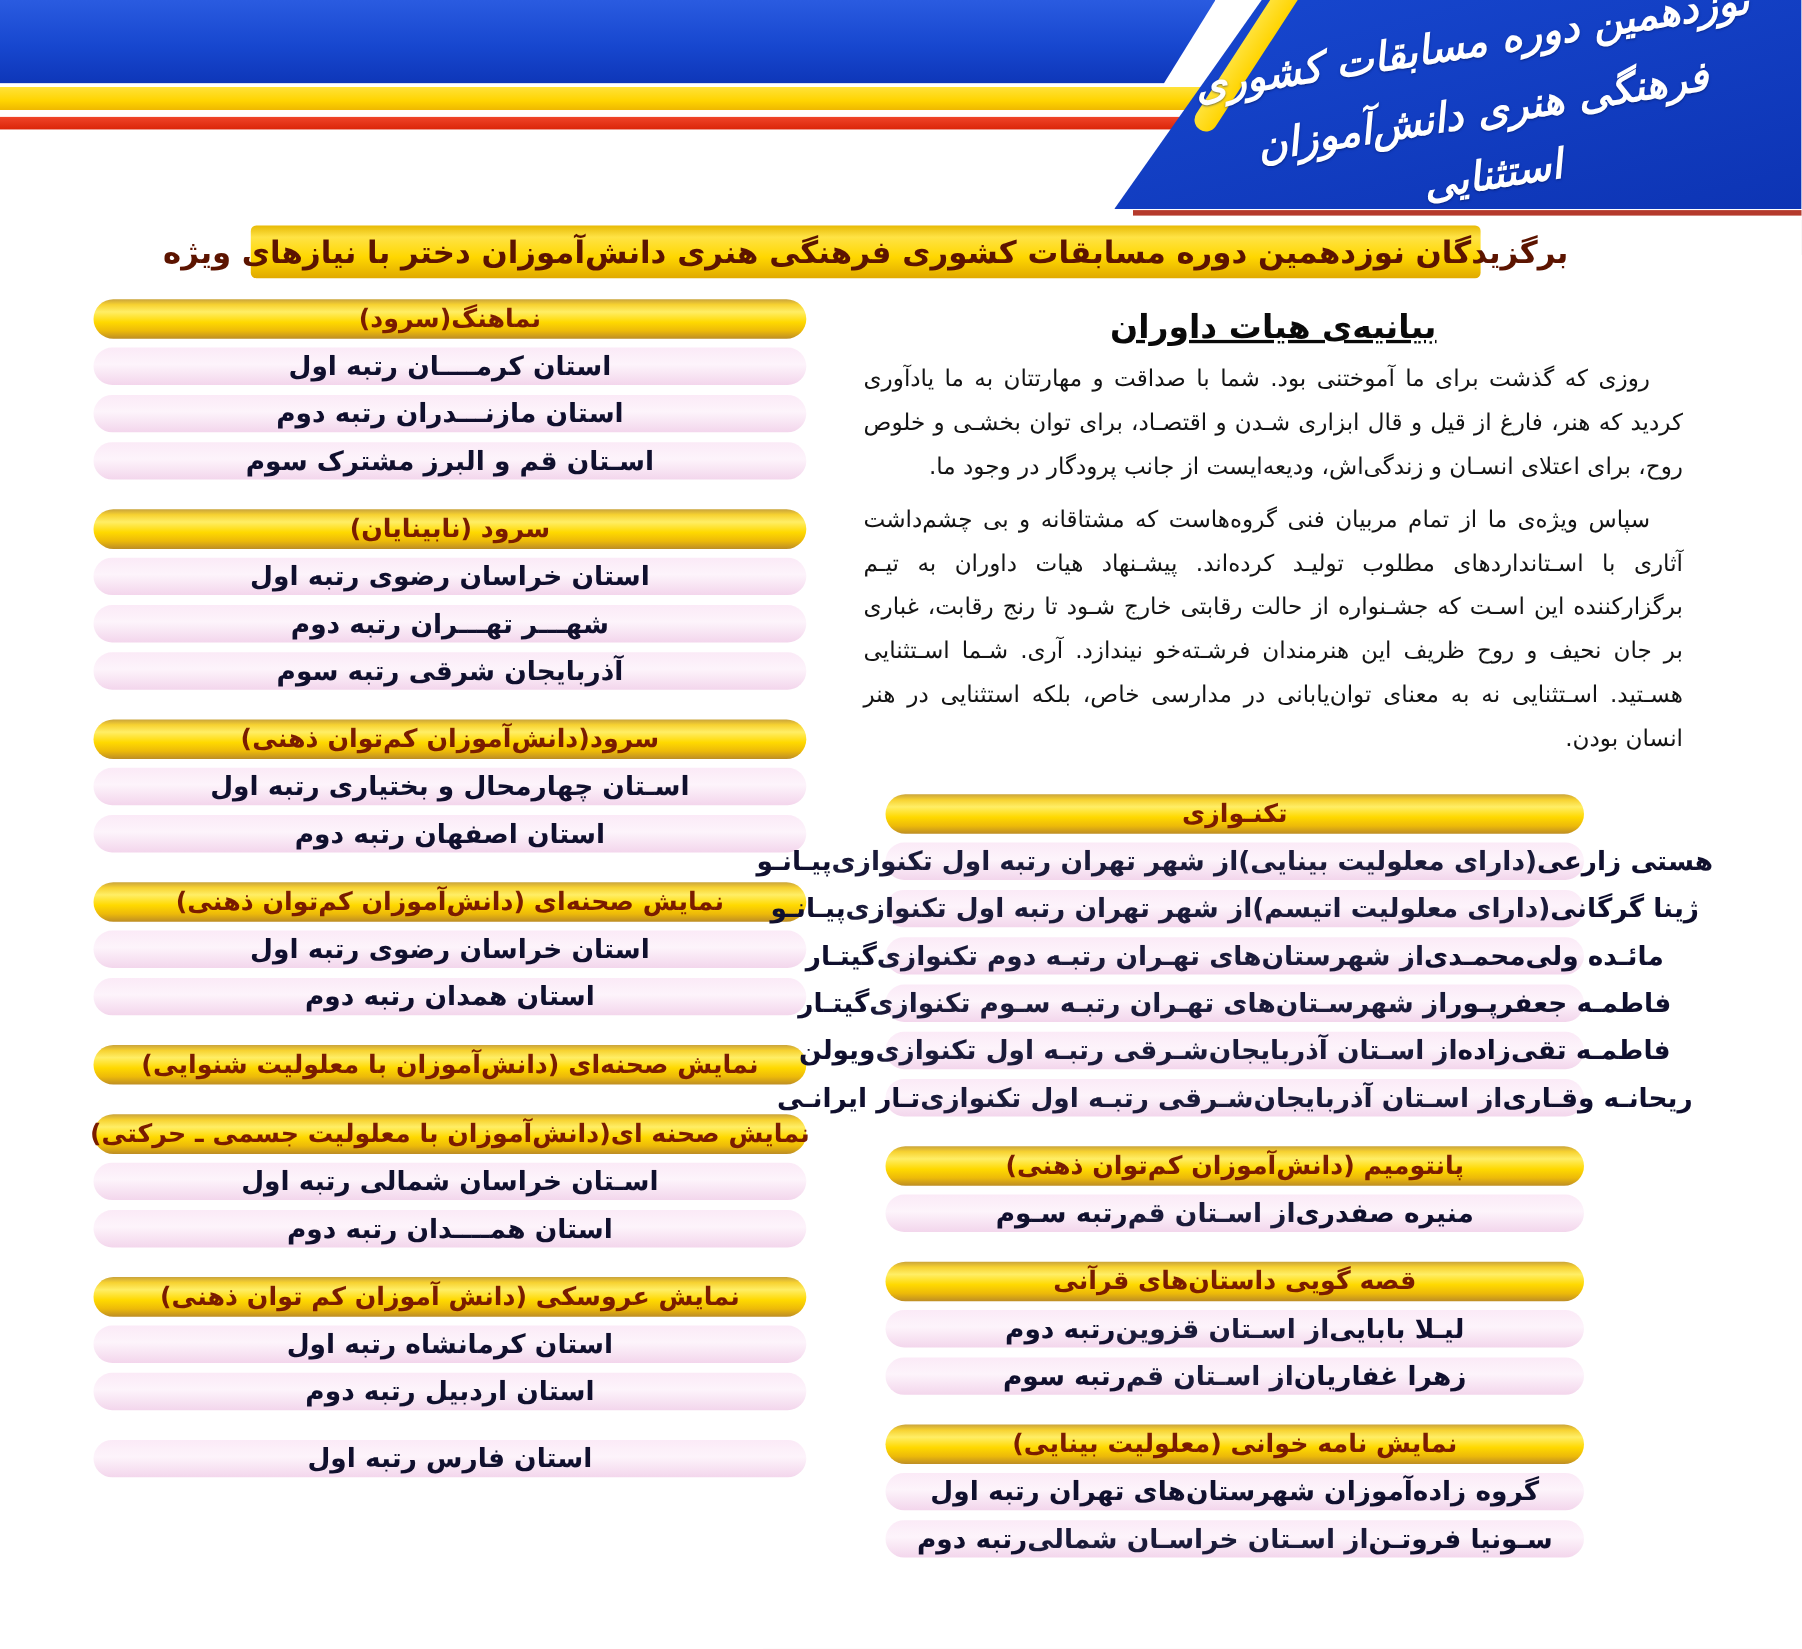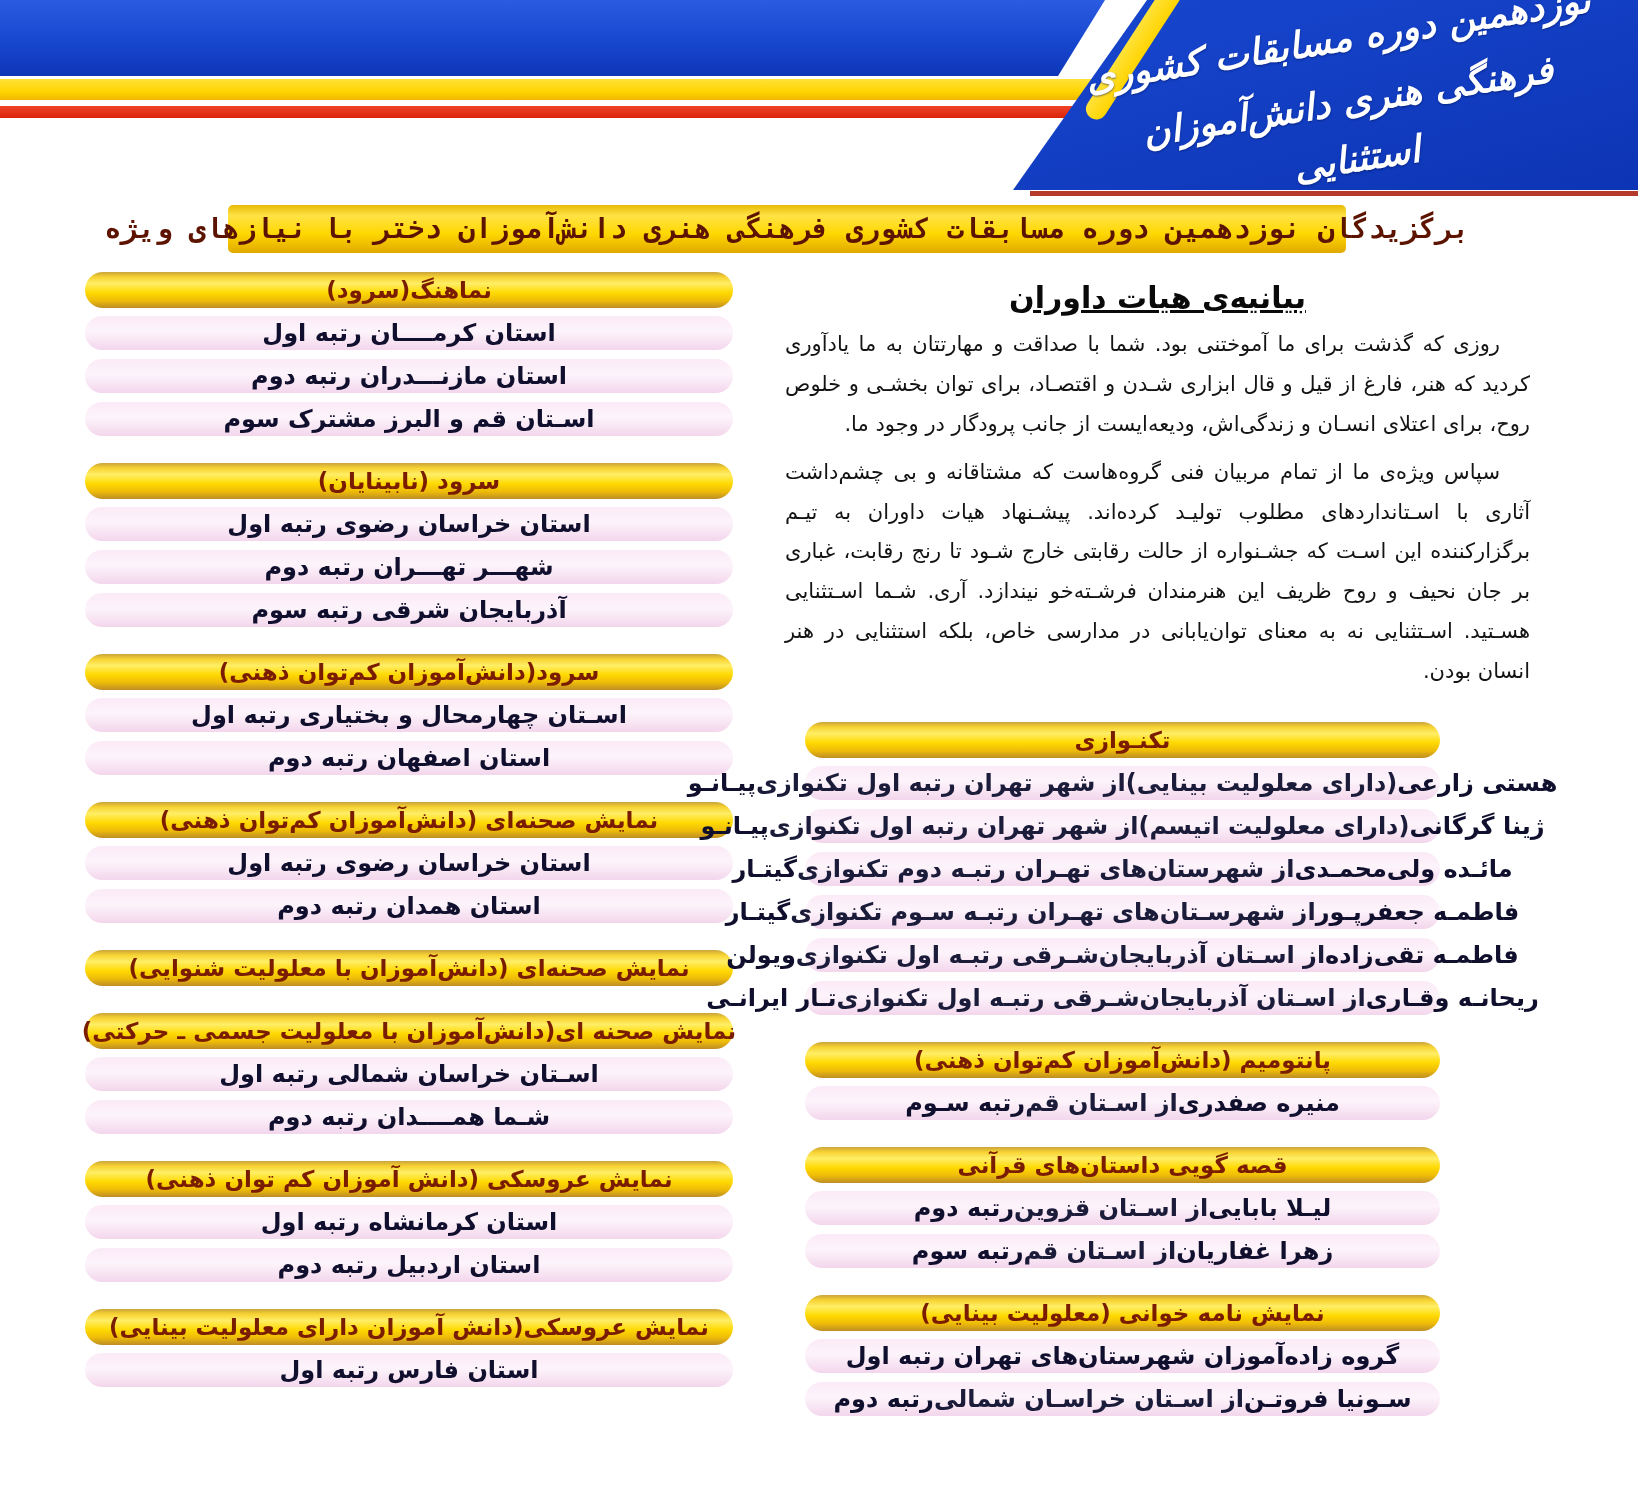--- a/index.html
+++ b/index.html
@@ -49,21 +49,21 @@
   .calligraphy .l1{font-size:37px;}
   .calligraphy .l2{font-size:37px;margin-top:6px;}
   
   .title-bar{
     position:absolute;top:205px;left:228px;width:1118px;height:48px;
     background:linear-gradient(180deg,#e7ba05 0%,#ffe345 22%,#ffd700 60%,#e0a900 100%);
     border-radius:5px;
     display:flex;align-items:center;justify-content:center;
   }
   .title-bar .t{
-    color:#5c1400;font-weight:bold;font-size:28px;white-space:nowrap;font-family:Liberation Mono, monospace;
+    color:#5c1400;font-weight:bold;font-size:28px;white-space:nowrap;
   }
   
   .col-left{position:absolute;top:272px;left:85px;width:648px;}
   .col-right{position:absolute;top:272px;left:785px;width:745px;}
   
   .jury-title{
     margin:8px 0 10px 0;text-align:center;color:#0a0a0a;
     font-size:30px;font-weight:bold;text-decoration:underline;
   }
   .jury-para{
@@ -156,34 +156,33 @@
       </div>
       <div class="section">
         <div class="pill-head">نمایش صحنه‌ای (دانش‌آموزان با معلولیت شنوایی)</div>
       </div>
       <div class="section">
         <div class="pill-head">نمایش صحنه ای(دانش‌آموزان با معلولیت جسمی ـ حرکتی)</div>
         <div class="row-pill">
           <span class="sb">اسـتان خراسان شمالی رتبه اول</span>
         </div>
         <div class="row-pill">
-          <span class="sb">شـما همــــدان رتبه دوم</span>
+          <span class="sb">استان همــــدان رتبه دوم</span>
         </div>
       </div>
       <div class="section">
         <div class="pill-head">نمایش عروسکی (دانش آموزان کم توان ذهنی)</div>
         <div class="row-pill">
           <span class="sb">استان کرمانشاه رتبه اول</span>
         </div>
         <div class="row-pill">
           <span class="sb">استان اردبیل رتبه دوم</span>
         </div>
       </div>
       <div class="section">
-        <div class="pill-head">نمایش عروسکی(دانش آموزان دارای معلولیت بینایی)</div>
         <div class="row-pill">
           <span class="sb">استان فارس رتبه اول</span>
         </div>
       </div>
     </div>
 
   <div class="col-right">
     <div>
       <div class="jury-title">بیانیه‌ی هیات داوران</div>
       <div id="jury-paras">

